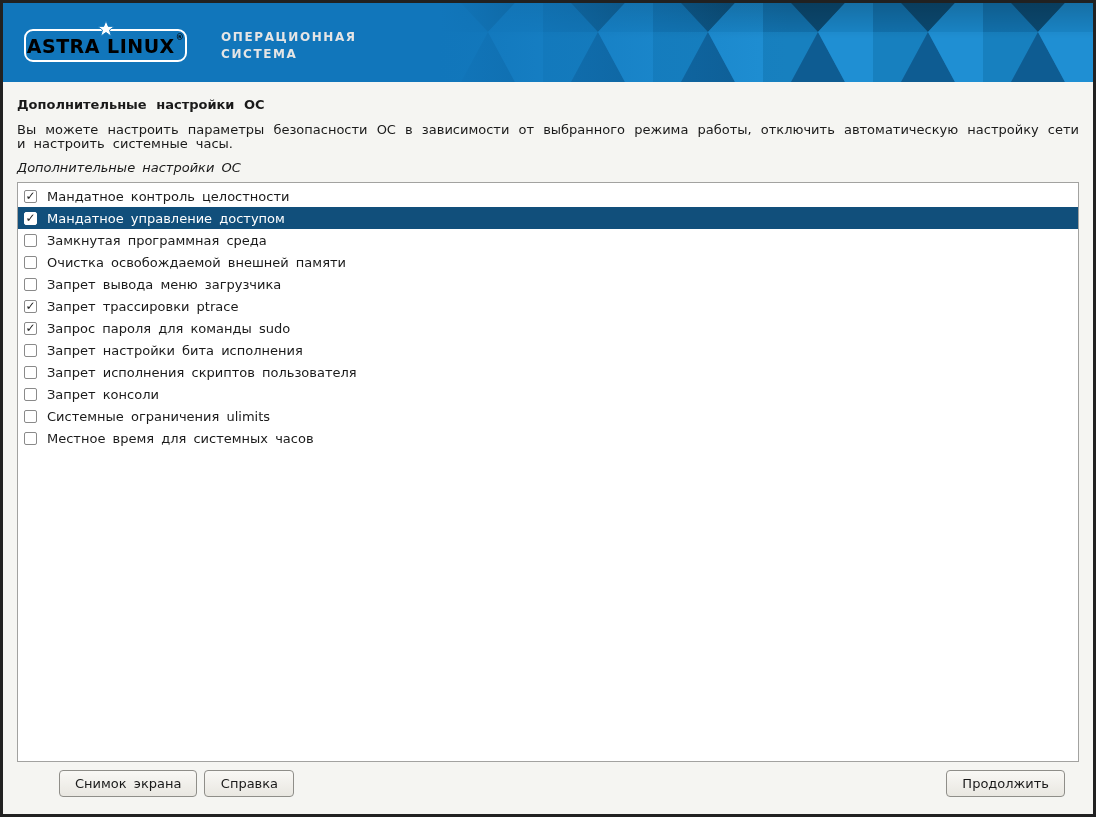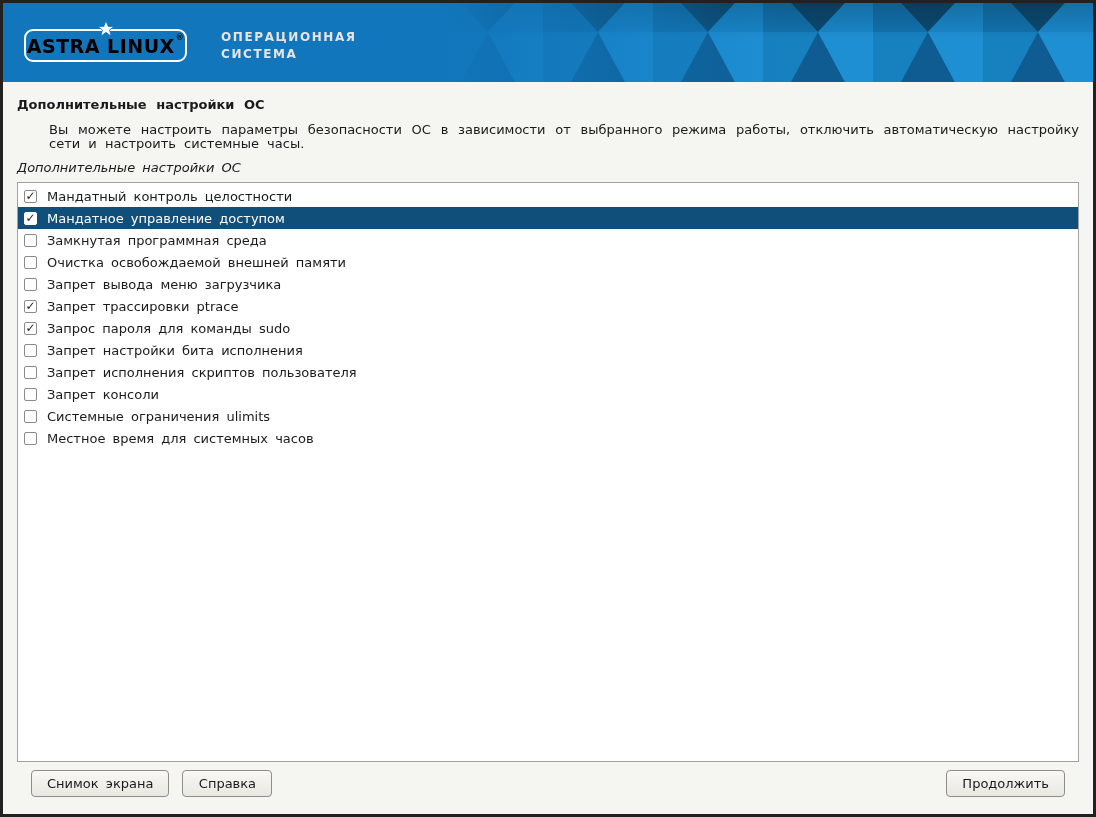--- a/index.html
+++ b/index.html
@@ -55,21 +55,21 @@
     padding: 0 14px; overflow: hidden;
     color: #1a1a1a;
   }
   .page-title {
     margin-top: 15px;
     font-size: 13px; font-weight: bold; word-spacing: 5px;
   }
   .page-desc {
     margin-top: 11px;
     font-size: 13px; line-height: 14px;
-    text-align: justify; word-spacing: 4px; margin-left: 32px;
+    text-align: justify; word-spacing: 4px;
   }
   .group-label {
     margin-top: 9px;
     font-size: 13px; font-style: italic; word-spacing: 3px;
   }
   .listbox {
     margin-top: 7px;
     flex: 1;
     background: #ffffff;
     border: 1px solid #a2a2a0;
@@ -92,21 +92,21 @@
     font-size: 12px; line-height: 12px; font-weight: bold; color: #222222;
   }
   .row.selected .cb { border-color: #ffffff; }
 
   
   .footer {
     flex: 0 0 52px;
     display: flex; align-items: center; justify-content: space-between;
     padding: 0 14px 10px 14px;
   }
-  .footer .left-group { display: flex; gap: 13px; }
+  .footer .left-group { display: flex; gap: 7px; margin-left: 28px; }
   .btn {
     height: 27px; min-width: 90px;
     padding: 0 15px;
     background: linear-gradient(#f9f8f5, #e9e7e1);
     border: 1px solid #8f8e89; border-radius: 4px;
     font-family: inherit; font-size: 13px; color: #1a1a1a;
     word-spacing: 3px; cursor: pointer;
   }
 </style>
 </head>
@@ -151,21 +151,21 @@
   </div>
 
   <div class="content">
     <div class="page-title">Дополнительные настройки ОС</div>
     <div class="page-desc">Вы можете настроить параметры безопасности ОС в зависимости от выбранного режима работы, отключить автоматическую настройку сети и настроить системные часы.</div>
     <div class="group-label">Дополнительные настройки ОС</div>
 
     <div class="listbox">
         <div class="row">
           <span class="cb checked">✓</span>
-          <span class="lbl">Мандатный контроль целостности</span>
+          <span class="lbl">Мандатное контроль целостности</span>
         </div>
         <div class="row selected">
           <span class="cb checked">✓</span>
           <span class="lbl">Мандатное управление доступом</span>
         </div>
         <div class="row">
           <span class="cb"></span>
           <span class="lbl">Замкнутая программная среда</span>
         </div>
         <div class="row">

